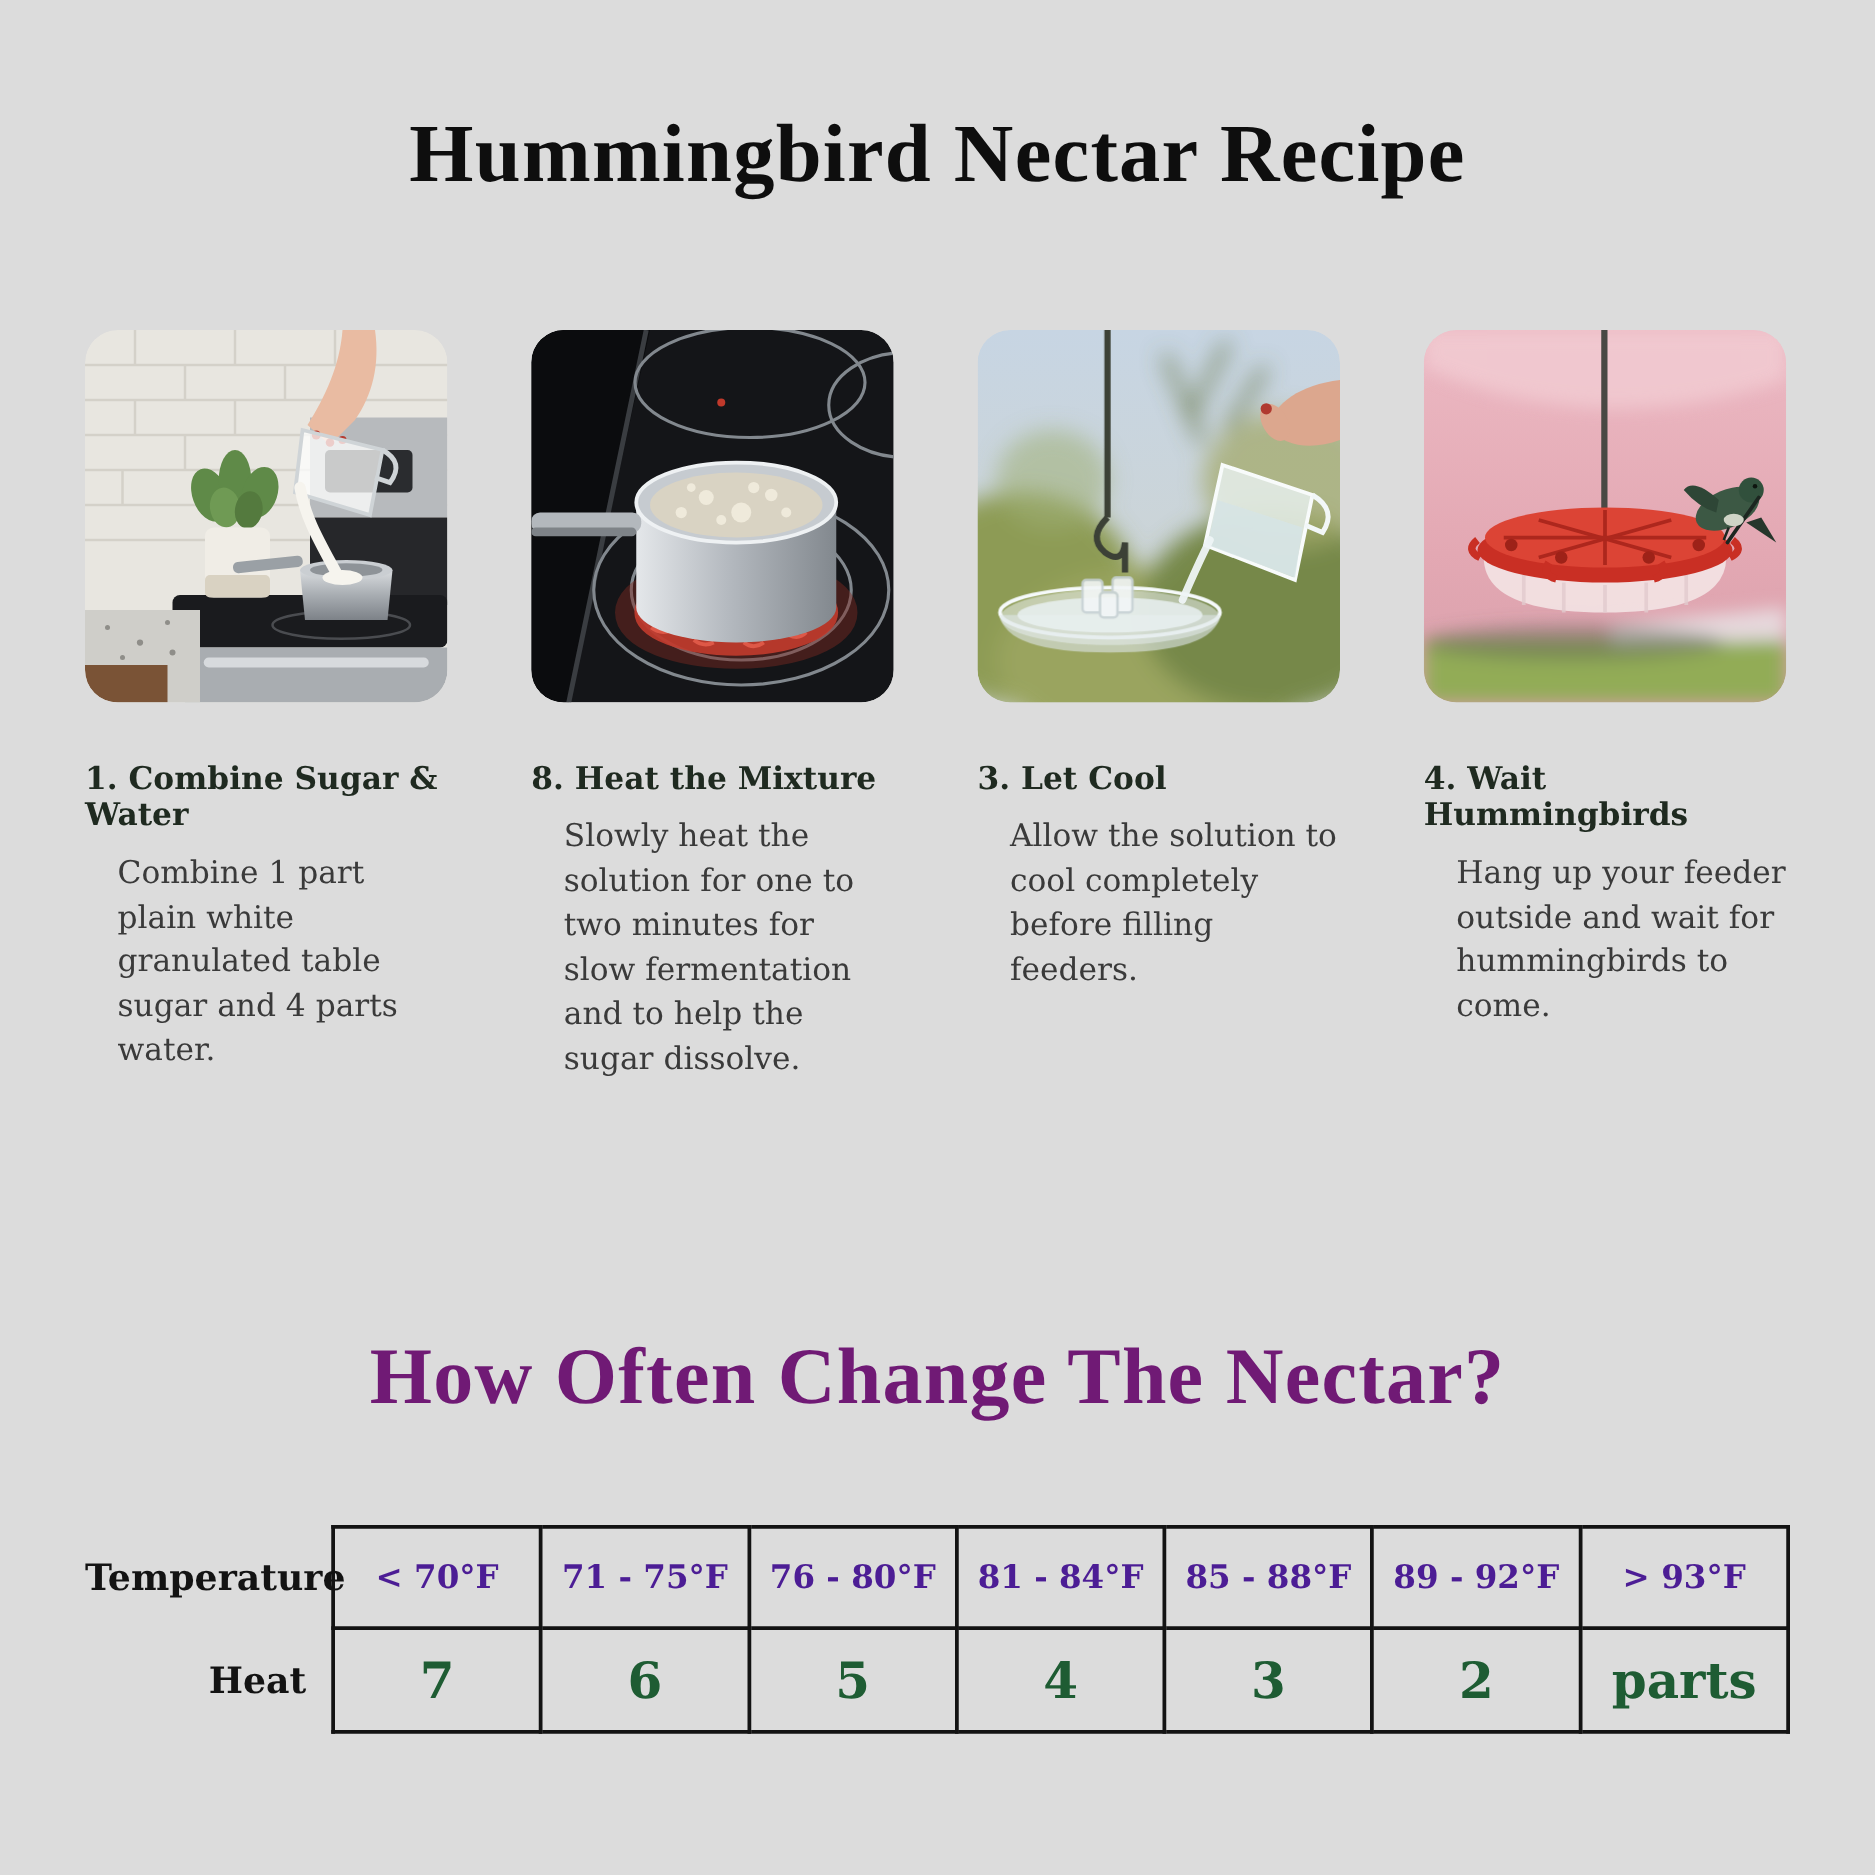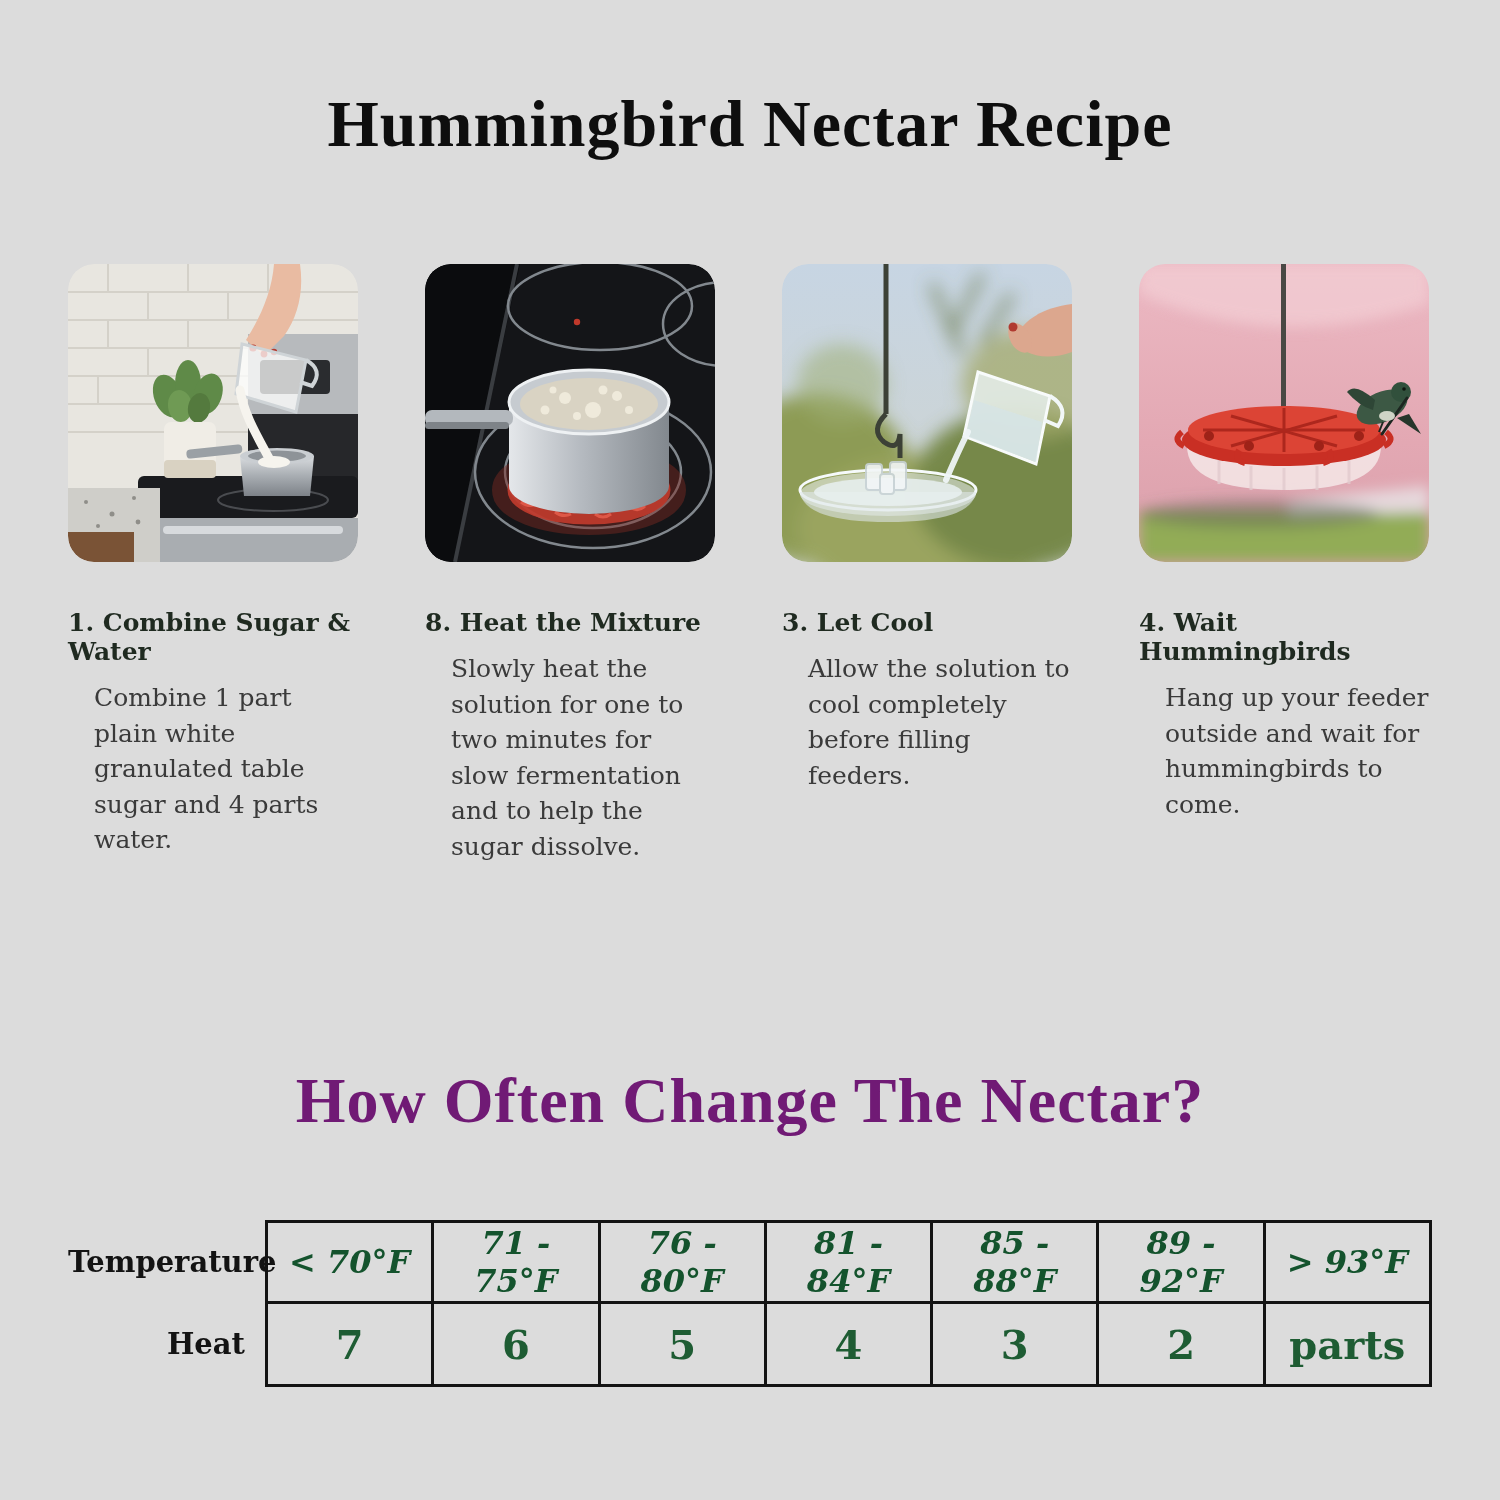--- a/index.html
+++ b/index.html
@@ -72,24 +72,23 @@
     color:#131313;
   }
   td.cell{
     border:3px solid #131313;
     text-align:center;
     vertical-align:middle;
     font-family:"DejaVu Serif", serif;
   }
   tr.temp-row td.cell{
     height:78px;
-    font-size:32px;
+    font-size:26px;
     font-weight:600;
-    color:#14532d;
-    font-style:italic;
+    color:#4c1d95;
   }
   tr.days-row td.cell{
     height:80px;
     font-size:40px;
     font-weight:700;
     color:#1e5c33;
   }
 </style>
 </head>
 <body>

